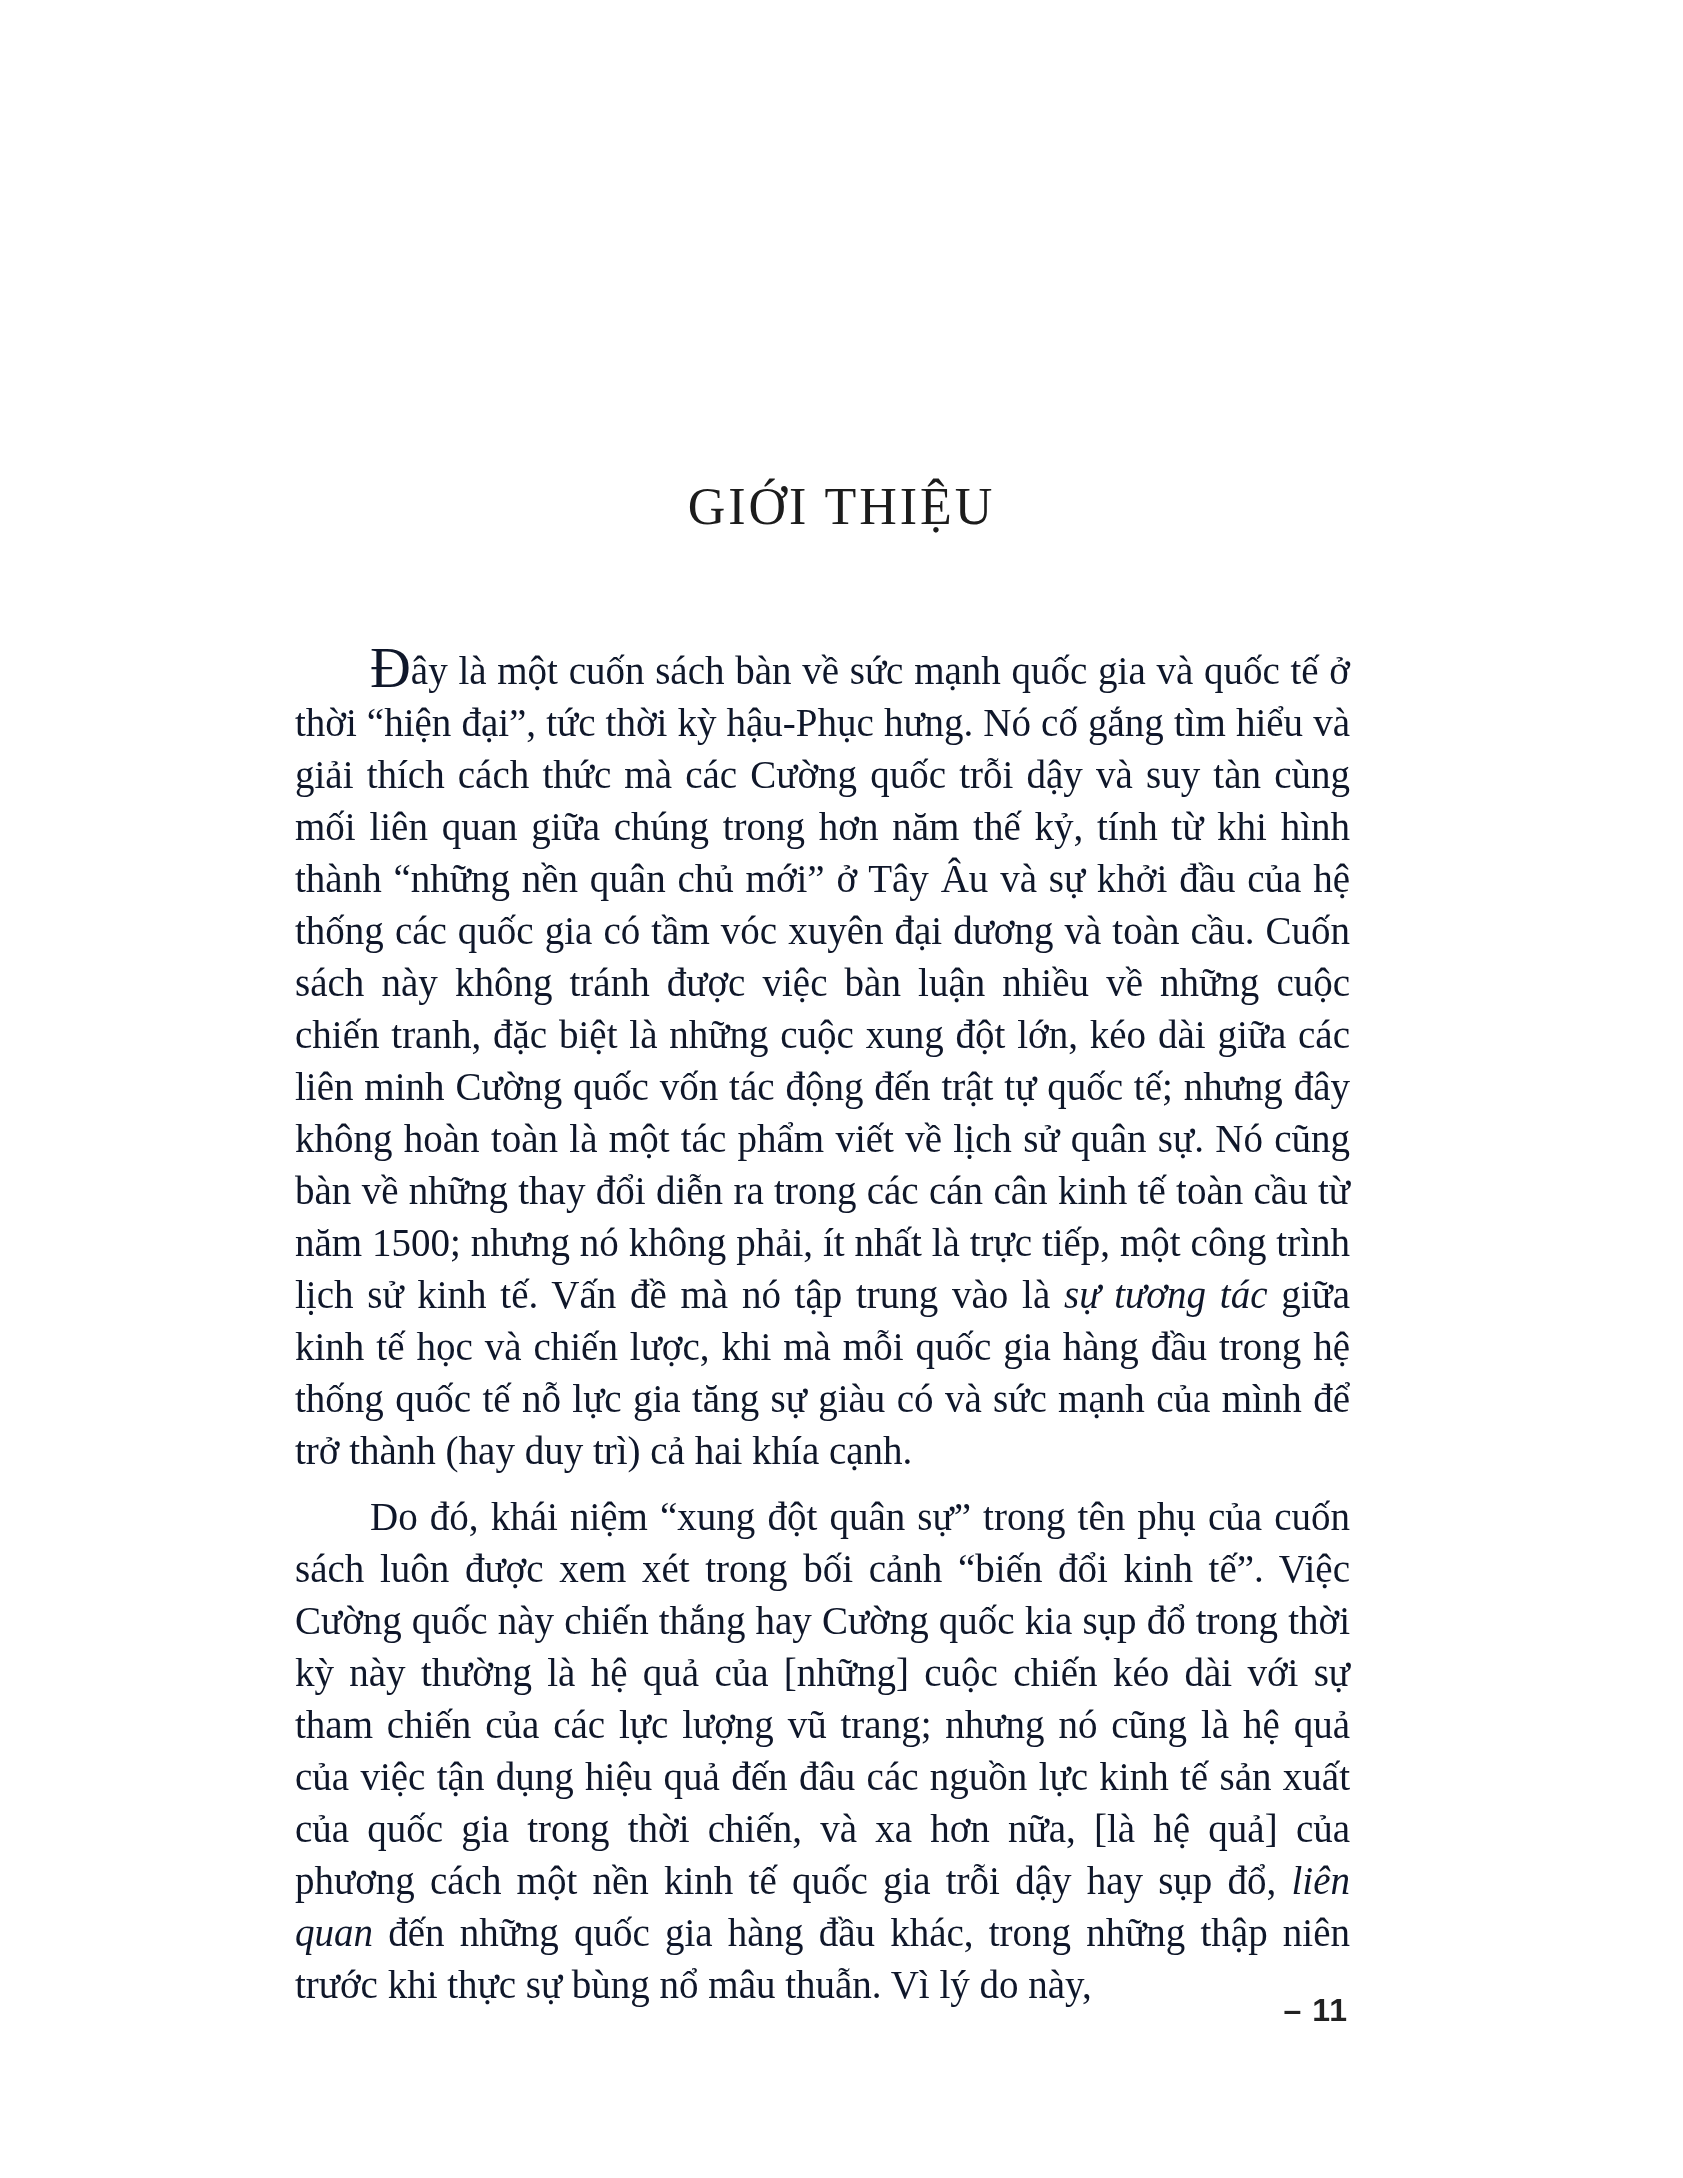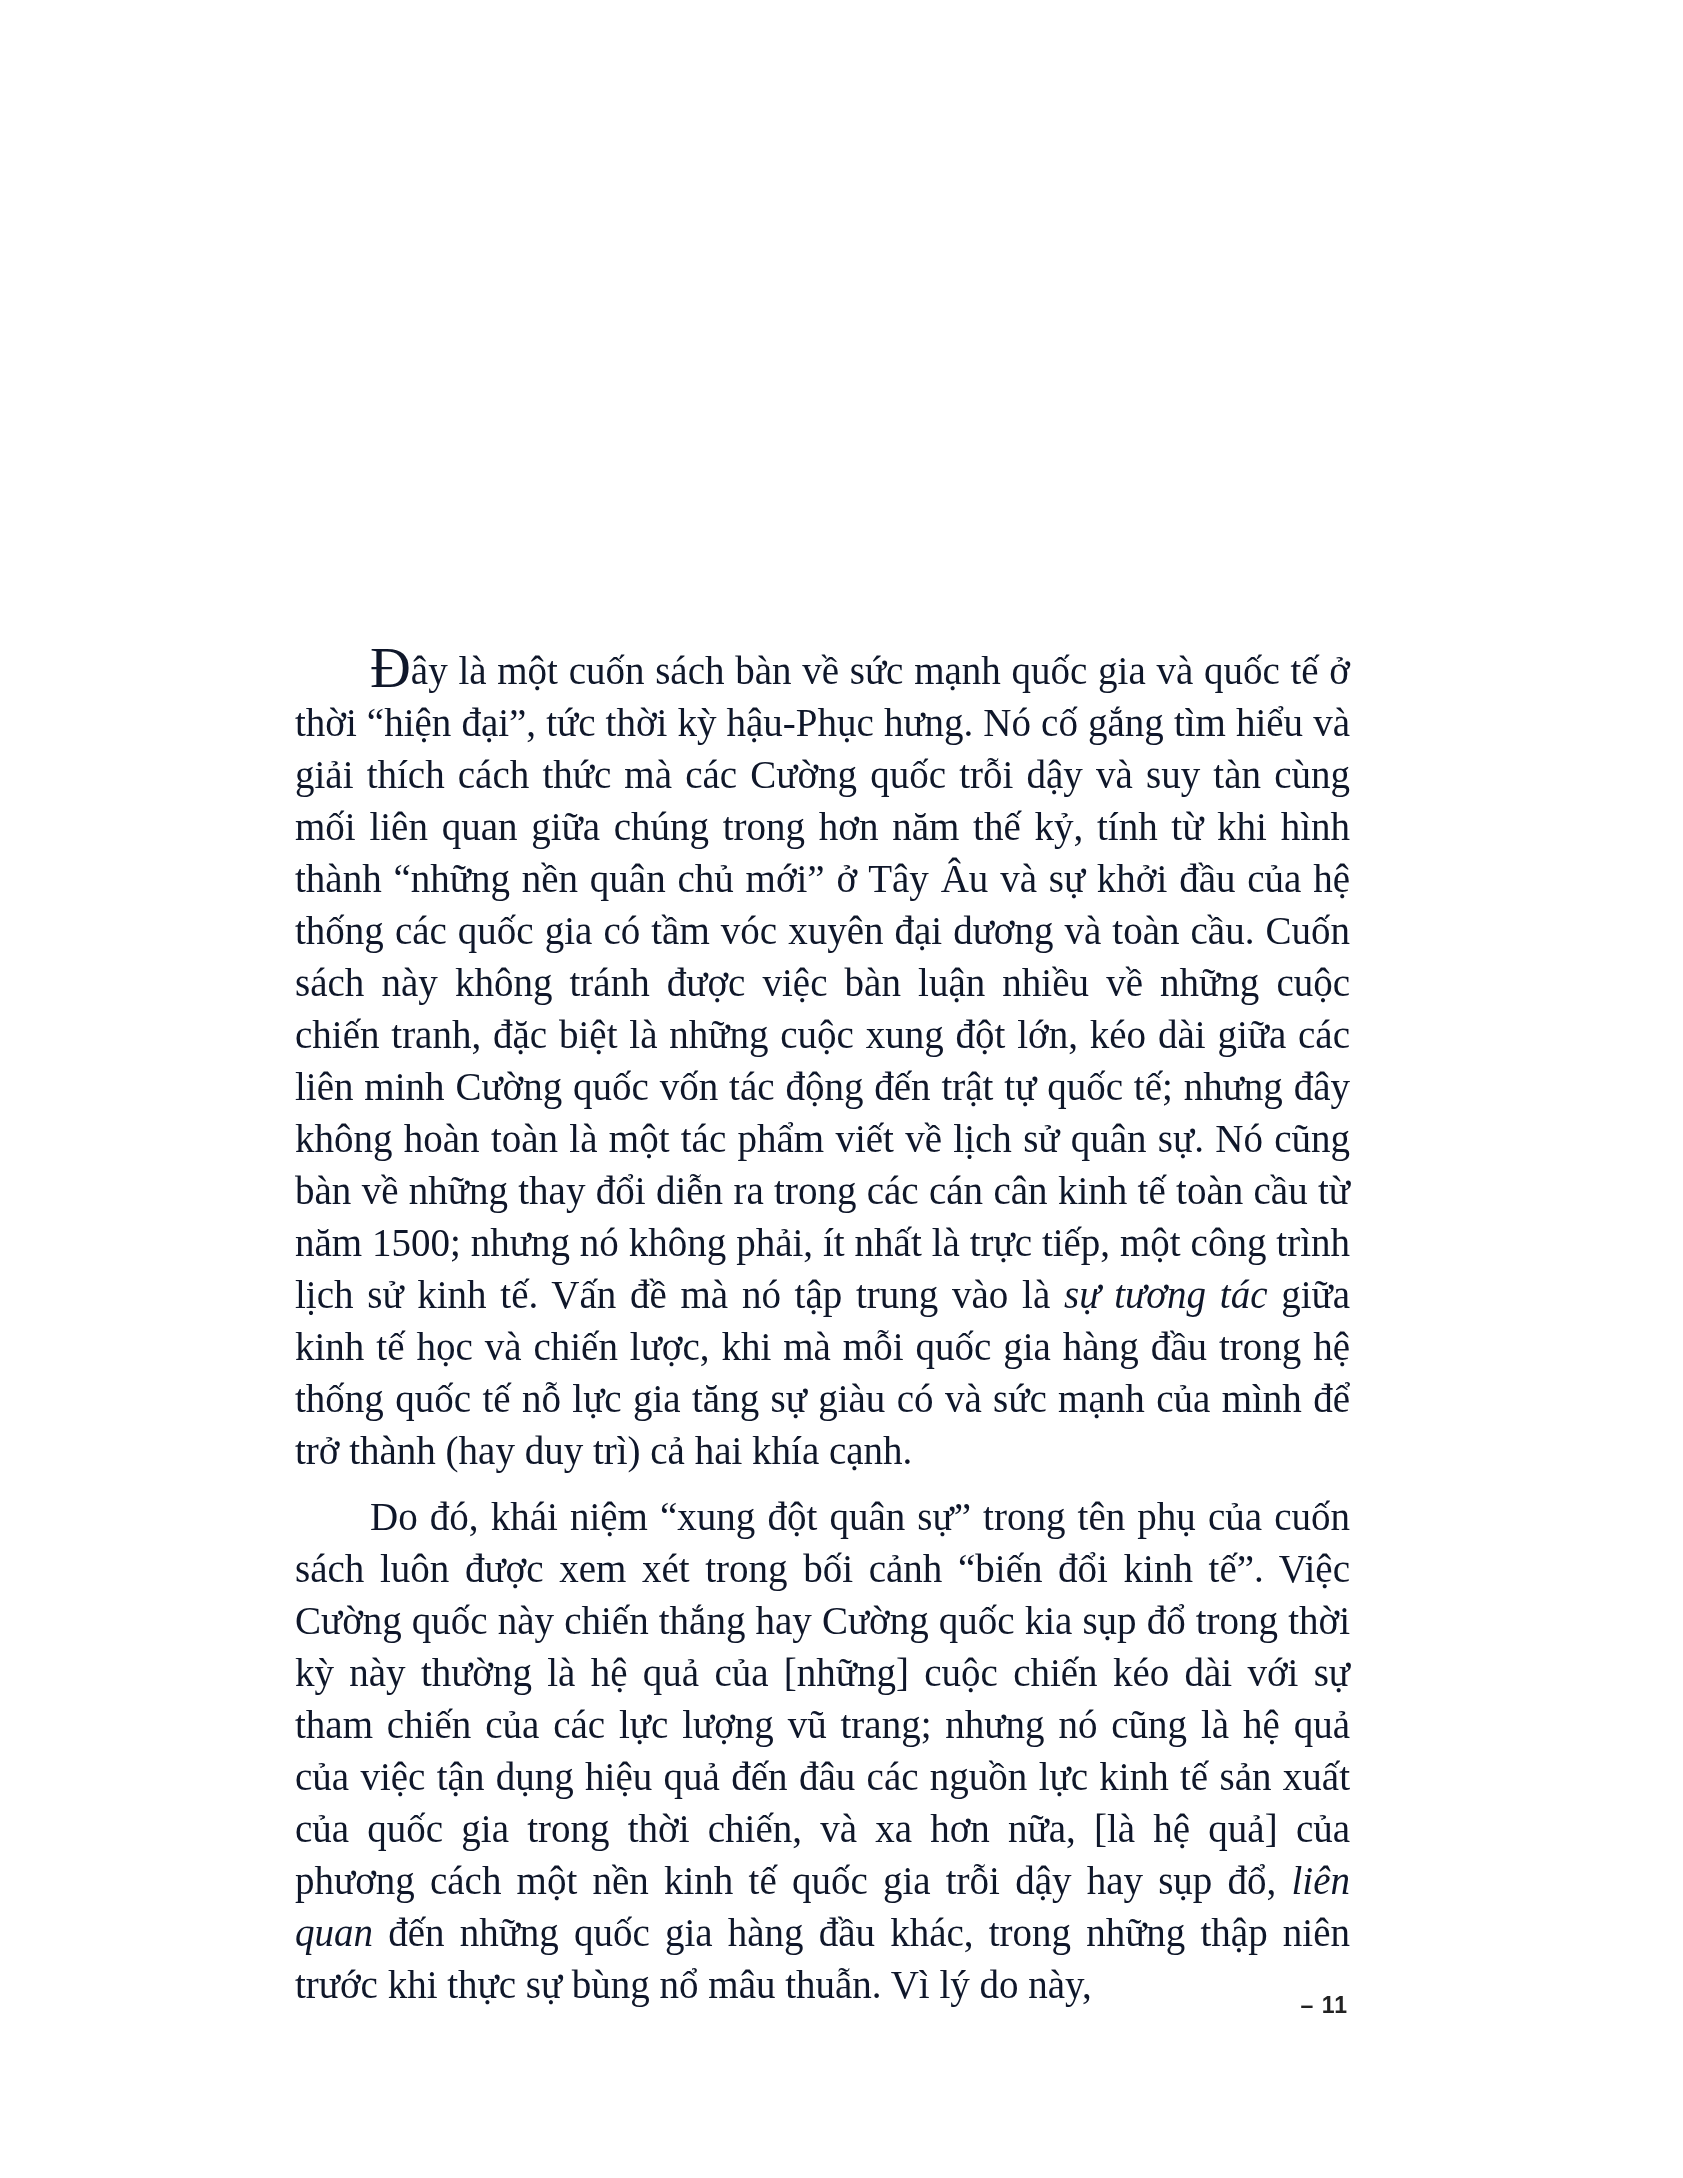--- a/index.html
+++ b/index.html
@@ -56,29 +56,30 @@
   }
   .italic {
     font-style: italic;
   }
   .page-number {
     position: absolute;
     top: 1992px;
     right: 335px;
     font-family: "Liberation Sans", "DejaVu Sans", sans-serif;
     font-weight: 700;
-    font-size: 23px;
+    font-size: 32px;
     color: #222222;
     letter-spacing: 1px;
   }
 </style>
 </head>
 <body>
 
 <div class="page">
+  <h1 class="title">GIỚI THIỆU</h1>
 
   <div class="content" id="paragraphs">
       <p class="para"><span class="initial">Đ</span><span>ây là một cuốn sách bàn về sức mạnh quốc gia và quốc tế ở thời “hiện đại”, tức thời kỳ hậu-Phục hưng. Nó cố gắng tìm hiểu và giải thích cách thức mà các Cường quốc trỗi dậy và suy tàn cùng mối liên quan giữa chúng trong hơn năm thế kỷ, tính từ khi hình thành “những nền quân chủ mới” ở Tây Âu và sự khởi đầu của hệ thống các quốc gia có tầm vóc xuyên đại dương và toàn cầu. Cuốn sách này không tránh được việc bàn luận nhiều về những cuộc chiến tranh, đặc biệt là những cuộc xung đột lớn, kéo dài giữa các liên minh Cường quốc vốn tác động đến trật tự quốc tế; nhưng đây không hoàn toàn là một tác phẩm viết về lịch sử quân sự. Nó cũng bàn về những thay đổi diễn ra trong các cán cân kinh tế toàn cầu từ năm 1500; nhưng nó không phải, ít nhất là trực tiếp, một công trình lịch sử kinh tế. Vấn đề mà nó tập trung vào là </span><span class="italic">sự tương tác</span><span> giữa kinh tế học và chiến lược, khi mà mỗi quốc gia hàng đầu trong hệ thống quốc tế nỗ lực gia tăng sự giàu có và sức mạnh của mình để trở thành (hay duy trì) cả hai khía cạnh.</span></p>
       <p class="para"><span>Do đó, khái niệm “xung đột quân sự” trong tên phụ của cuốn sách luôn được xem xét trong bối cảnh “biến đổi kinh tế”. Việc Cường quốc này chiến thắng hay Cường quốc kia sụp đổ trong thời kỳ này thường là hệ quả của [những] cuộc chiến kéo dài với sự tham chiến của các lực lượng vũ trang; nhưng nó cũng là hệ quả của việc tận dụng hiệu quả đến đâu các nguồn lực kinh tế sản xuất của quốc gia trong thời chiến, và xa hơn nữa, [là hệ quả] của phương cách một nền kinh tế quốc gia trỗi dậy hay sụp đổ, </span><span class="italic">liên quan</span><span> đến những quốc gia hàng đầu khác, trong những thập niên trước khi thực sự bùng nổ mâu thuẫn. Vì lý do này,</span></p>
     </div>
 
   <div class="page-number">– 11</div>
 </div>
 
 

